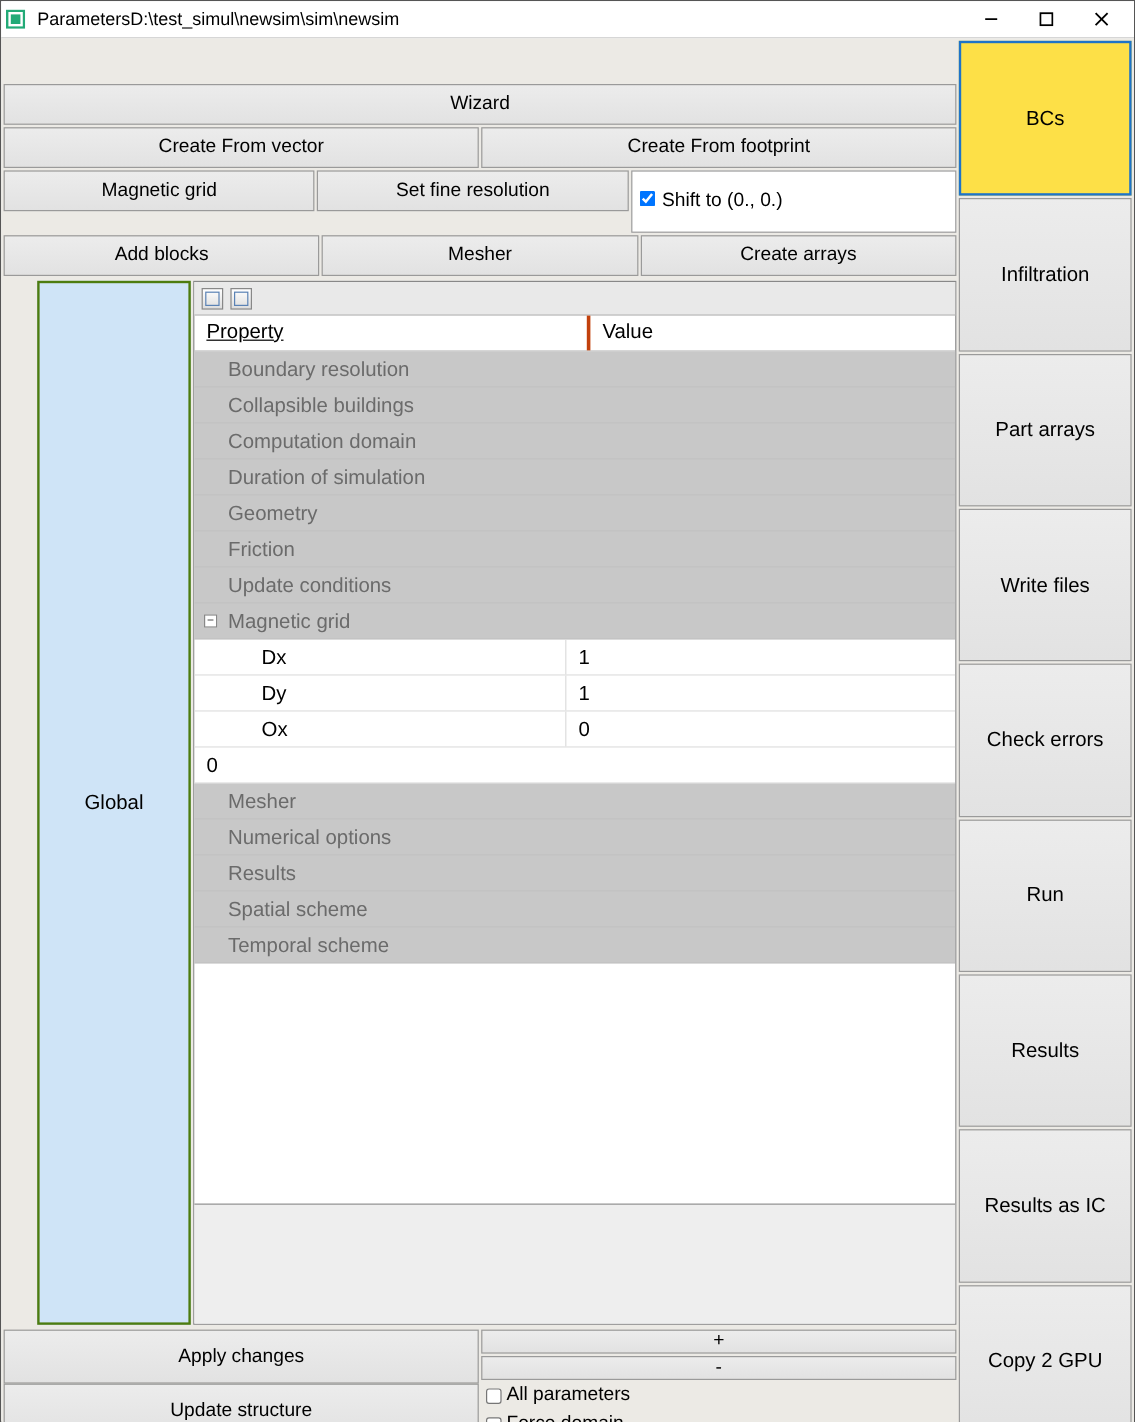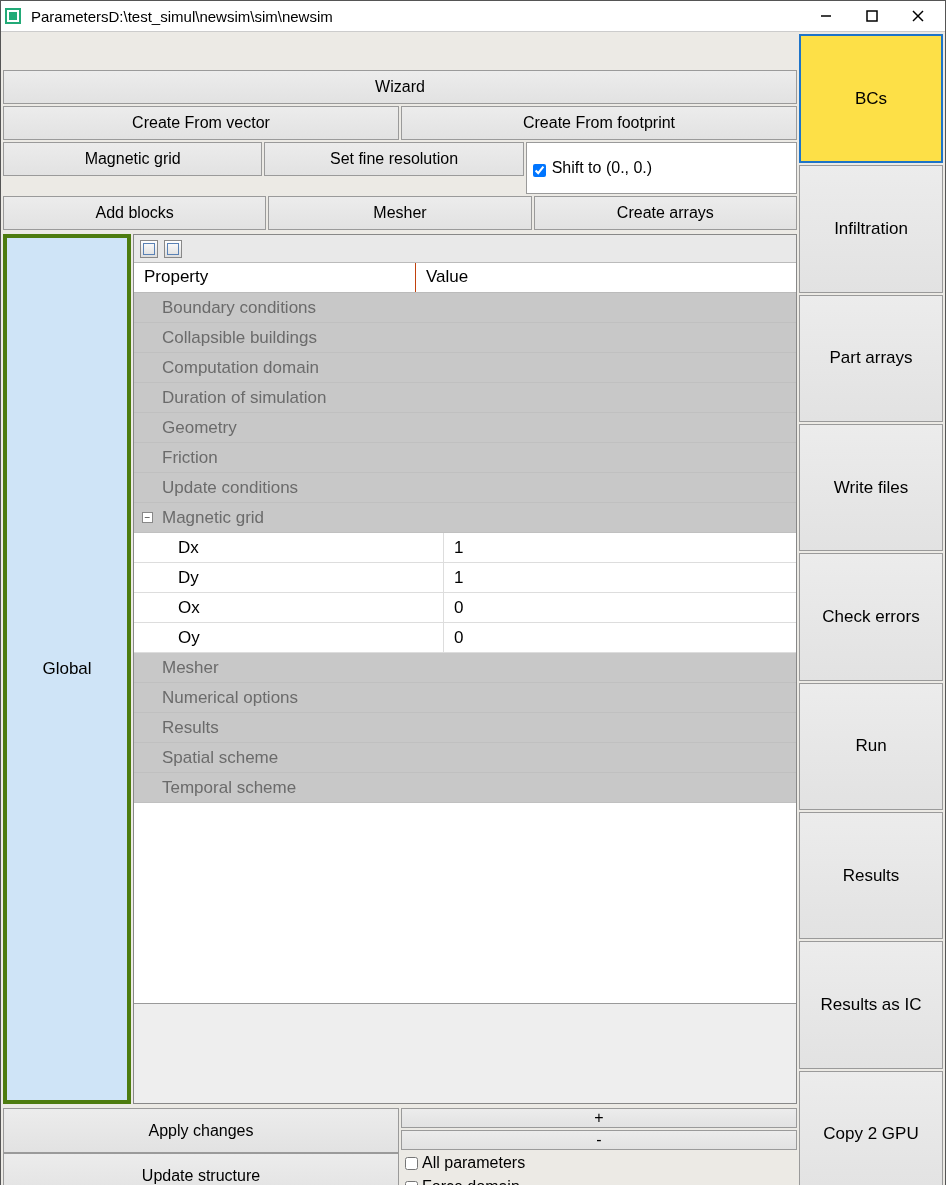--- a/index.html
+++ b/index.html
@@ -12,38 +12,38 @@
 .titlebar .spacer { flex:1;}
 .winbtn { width:46px; height:30px; display:flex; align-items:center; justify-content:center; font-size:15px; color:#000;}
 
 .body { flex:1; display:flex; background:#eceae5;}
 
 .leftcol { flex:1; display:flex; flex-direction:column; min-width:0; }
 
 .toolbar { padding:2px; display:flex; flex-direction:column; gap:2px;margin-top:36px;}
 .toolrow { display:flex; gap:2px;}
 .tbtn { flex:1; height:34px; background:linear-gradient(#ececec,#e2e2e2); border:1px solid #9a9a9a; font-size:16px; color:#000; display:flex; align-items:center; justify-content:center; cursor:default;}
-.chkwrap { flex:1; display:flex; align-items:flex-end; padding:16px 6px; background:#fff; border:1px solid #9a9a9a;}
+.chkwrap { flex:1; display:flex; align-items:flex-start; padding:16px 6px; background:#fff; border:1px solid #9a9a9a;}
 .chkwrap input{margin-right:6px;}
 
 .midrow { flex:1; display:flex; gap:2px; padding:2px; min-height:0;}
-.globaltab { width:128px; background:#cfe4f7; border:4px solid #4d7c0f; display:flex; align-items:center; justify-content:center; font-size:17px;}
+.globaltab { width:128px; background:#cfe4f7; border:2px solid #4d7c0f; display:flex; align-items:center; justify-content:center; font-size:17px;margin-left:28px;}
 .propwrap { flex:1; display:flex; flex-direction:column; border:1px solid #888; background:#fff; min-height:0;}
 .pg-toolbar{height:28px; background:#e9e9e9; border-bottom:1px solid #bbb; display:flex; align-items:center; padding:0 6px; gap:6px;}
 .pg-icon{width:18px;height:18px;border:1px solid #888;background:linear-gradient(#fff,#ddd);position:relative;}
 .pg-icon.cat::before,.pg-icon.alpha::before{content:"";position:absolute;inset:2px;border:1px solid #5a82b5;}
 .pg-header{display:flex;height:30px;border-bottom:1px solid #bbb;}
 .pg-header div{padding:4px 10px;font-size:17px;color:#000;}
-.pg-h-prop{width:282px;border-right:1px solid #c2410c;}
+.pg-h-prop{width:330px;border-right:3px solid #c2410c;text-decoration:underline;}
 .pg-body{flex:1;overflow:auto;background:#c8c8c8;}
 .pg-cat{height:30px;display:flex;align-items:center;padding-left:28px;font-size:17px;color:#6b6b6b;background:#c8c8c8;border-bottom:1px solid #c0c0c0;}
 .pg-cat.exp{color:#6b6b6b;}
 .pg-cat .expander{position:absolute;margin-left:-20px;width:11px;height:11px;border:1px solid #888;background:#fff;font-size:10px;line-height:9px;text-align:center;color:#333;}
 .pg-row{display:flex;height:30px;background:#fff;border-bottom:1px solid #ddd;}
-.pg-row .k{width:310px;padding-left:44px;border-right:1px solid #ddd;display:flex;align-items:center;font-size:17px;}
+.pg-row .k{width:310px;padding-left:56px;border-right:1px solid #ddd;display:flex;align-items:center;font-size:17px;}
 .pg-row .v{flex:1;padding-left:10px;display:flex;align-items:center;font-size:17px;}
 .pg-desc{height:100px;background:#eee;border-top:1px solid #999;}
 
 .bottombar { display:flex; gap:2px; padding:2px;}
 .bottombar .leftbtns{display:flex;flex-direction:column;flex:1;gap:0;}
 .bottombar .leftbtns .tbtn{height:44px;}
 .bottombar .rightstack{flex:1;display:flex;flex-direction:column;gap:2px;}
 .bottombar .rightstack .tbtn{height:22px;}
 .bottombar .rightstack .chkline{display:flex;align-items:center;font-size:16px;padding-left:4px;height:22px;}
 .bottombar .rightstack .chkline input{margin-right:4px;}
@@ -117,21 +117,21 @@
         <div class="propwrap">
           <div class="pg-toolbar">
             <div class="pg-icon cat"></div>
             <div class="pg-icon alpha"></div>
           </div>
           <div class="pg-header">
             <div class="pg-h-prop">Property</div>
             <div>Value</div>
           </div>
           <div class="pg-body">
-            <div class="pg-cat">Boundary conditions</div>
+            <div class="pg-cat">Boundary resolution</div>
             <div class="pg-cat">Collapsible buildings</div>
             <div class="pg-cat">Computation domain</div>
             <div class="pg-cat">Duration of simulation</div>
             <div class="pg-cat">Geometry</div>
             <div class="pg-cat">Friction</div>
             <div class="pg-cat">Update conditions</div>
             <div class="pg-cat exp">
                 <span class="expander">−</span>
                 <span>Magnetic grid</span>
               </div>
@@ -141,21 +141,20 @@
               </div>
             <div class="pg-row">
                 <div class="k">Dy</div>
                 <div class="v">1</div>
               </div>
             <div class="pg-row">
                 <div class="k">Ox</div>
                 <div class="v">0</div>
               </div>
             <div class="pg-row">
-                <div class="k">Oy</div>
                 <div class="v">0</div>
               </div>
             <div class="pg-cat">Mesher</div>
             <div class="pg-cat">Numerical options</div>
             <div class="pg-cat">Results</div>
             <div class="pg-cat">Spatial scheme</div>
             <div class="pg-cat">Temporal scheme</div>
             <div style="height:200px;background:#fff"></div>
           </div>
           <div class="pg-desc"></div>

